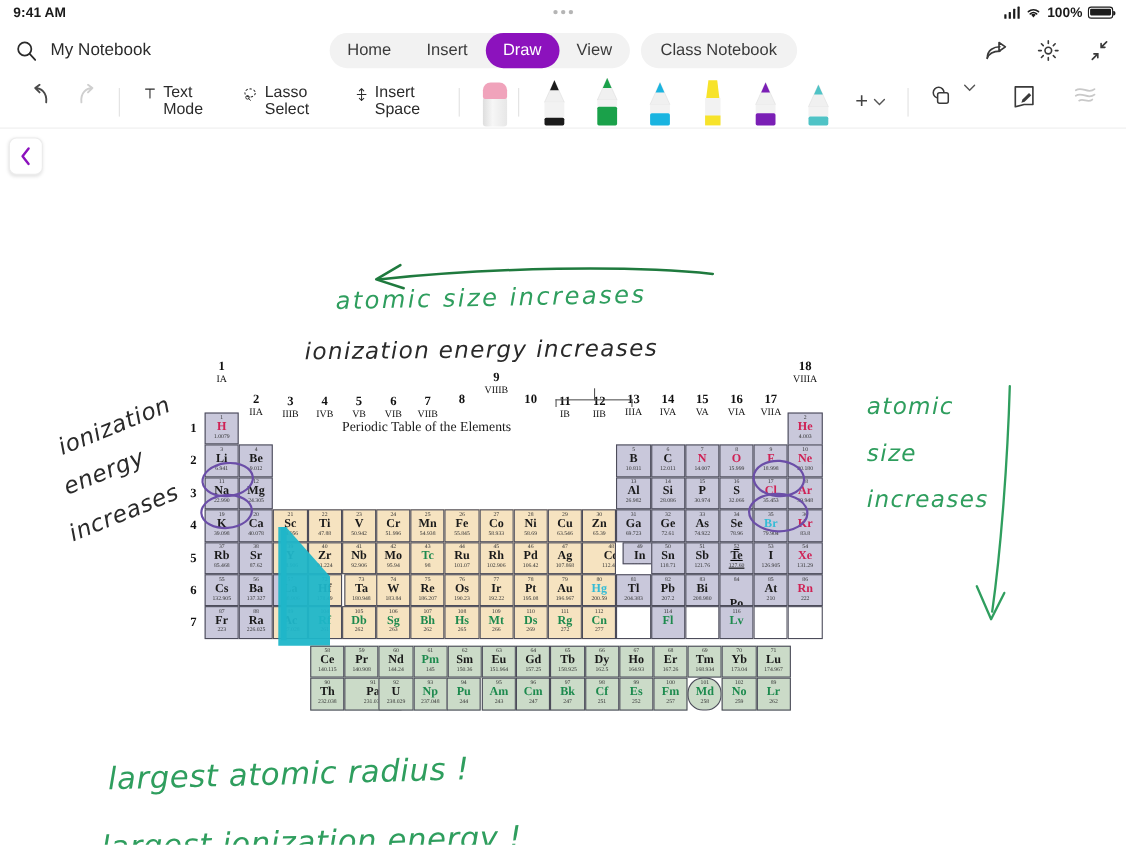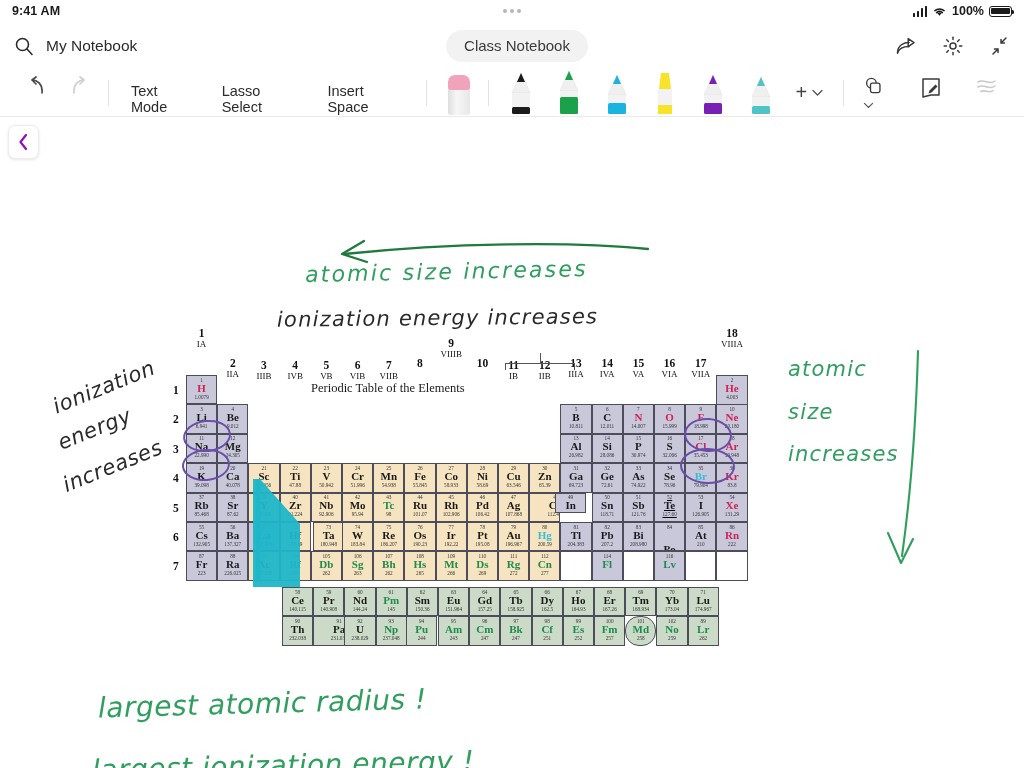--- a/index.html
+++ b/index.html
@@ -56,21 +56,21 @@
   .tab.active { background:#8c12bd; color:#fff; font-weight:400; }
   .tab-cn { background:#f2f2f2; border-radius:18px; height:32px; padding:0 18px;
             display:flex; align-items:center; font-size:15px; color:#3a3a3a; margin-left:10px; white-space:nowrap;}
   #ribbon-right { margin-left:auto; display:flex; align-items:center; gap:26px; }
 
   
   #pentoolbar {
     height: 48px; display:flex; align-items:center; gap:0px;
     padding: 0 16px; border-bottom:1px solid #eaeaea; position:relative;
   }
-  .tb-item { display:flex; align-items:flex-start; gap:7px; font-size:14.5px; color:#2b2b2b; padding:0 14px; height:34px; cursor:pointer;flex-direction:column;}
+  .tb-item { display:flex; align-items:flex-start; gap:7px; font-size:14.5px; color:#2b2b2b; padding:0 14px; height:34px; cursor:pointer;}
   .tb-icononly { padding: 0 9px; }
   .vline { width:1px; height:26px; background:#e2e2e2; margin: 0 8px; }
   .pen { width:36px; height:44px; position:relative; cursor:pointer; }
   .pen .body {
     position:absolute; bottom:0; left:7px; width:22px; height:26px;
     background:linear-gradient(90deg,#e9e9e9 0%,#fbfbfb 38%,#f0f0f0 100%);
     border-radius: 2px 2px 3px 3px;
   }
   .eraser .body { background:linear-gradient(90deg,#dedede,#f6f6f6 40%,#e7e7e7); height:26px;}
   .eraser .cap { position:absolute; top:4px; left:7px; width:22px; height:15px; background:#f2a8bd; border-radius:7px 7px 2px 2px;}
@@ -170,20 +170,26 @@
 <div id="ribbon">
   <div id="nb-search">
     <svg width="20" height="20" viewBox="0 0 20 20">
       <circle cx="8.5" cy="8.5" r="6" stroke="#2b2b2b" stroke-width="1.6" fill="none"></circle>
       <line x1="13" y1="13" x2="18" y2="18.5" stroke="#2b2b2b" stroke-width="1.6" stroke-linecap="round"></line>
     </svg>
     <span id="nb-title">My Notebook</span>
   </div>
 
   <div class="tabgroup">
+    <div class="tabpill">
+      <div class="tab">Home</div>
+      <div class="tab">Insert</div>
+      <div class="tab active">Draw</div>
+      <div class="tab">View</div>
+    </div>
     <div class="tab-cn">Class Notebook</div>
   </div>
 
   <div id="ribbon-right">
     <svg width="22" height="22" viewBox="0 0 22 22">
       <path d="M3.5 18 C3.5 10, 10 7.5, 15 7.5" stroke="#3a3a3a" stroke-width="1.5" fill="none" stroke-linecap="round"></path>
       <path d="M3.5 18 C5 13.5, 9 11.5, 15 11.5" stroke="#3a3a3a" stroke-width="1.5" fill="none" stroke-linecap="round"></path>
       <path d="M14.2 3.6 L20 7.6 L14.2 11.6 Z" stroke="#3a3a3a" stroke-width="1.5" fill="none" stroke-linejoin="round"></path>
     </svg>
     <svg width="22" height="22" viewBox="0 0 24 24">
@@ -597,21 +603,21 @@
         <div class="cell c-dblock" style="left: 312px; top: 163.6px; width: 31.2px; height: 29.4px;">
           <div class="z">47</div>
           <div class="sym sym-black">Ag</div>
           <div class="mass">107.868</div>
         </div>
         <div class="cell c-dblock" style="left: 343.2px; top: 163.6px; width: 31.2px; height: 29.4px; padding-left: 22px;">
           <div class="z">48</div>
           <div class="sym sym-black">Cd</div>
           <div class="mass">112.441</div>
         </div>
-        <div class="cell c-pblock" style="left: 369px; top: 163.6px; width: 31.2px; height: 20px;">
+        <div class="cell c-pblock" style="left: 380px; top: 163.6px; width: 31.2px; height: 20px;">
           <div class="z">49</div>
           <div class="sym sym-black">In</div>
           <div class="mass">114.82</div>
         </div>
         <div class="cell c-pblock" style="left: 405.6px; top: 163.6px; width: 31.2px; height: 29.4px;">
           <div class="z">50</div>
           <div class="sym sym-black">Sn</div>
           <div class="mass">118.71</div>
         </div>
         <div class="cell c-pblock" style="left: 436.8px; top: 163.6px; width: 31.2px; height: 29.4px;">

